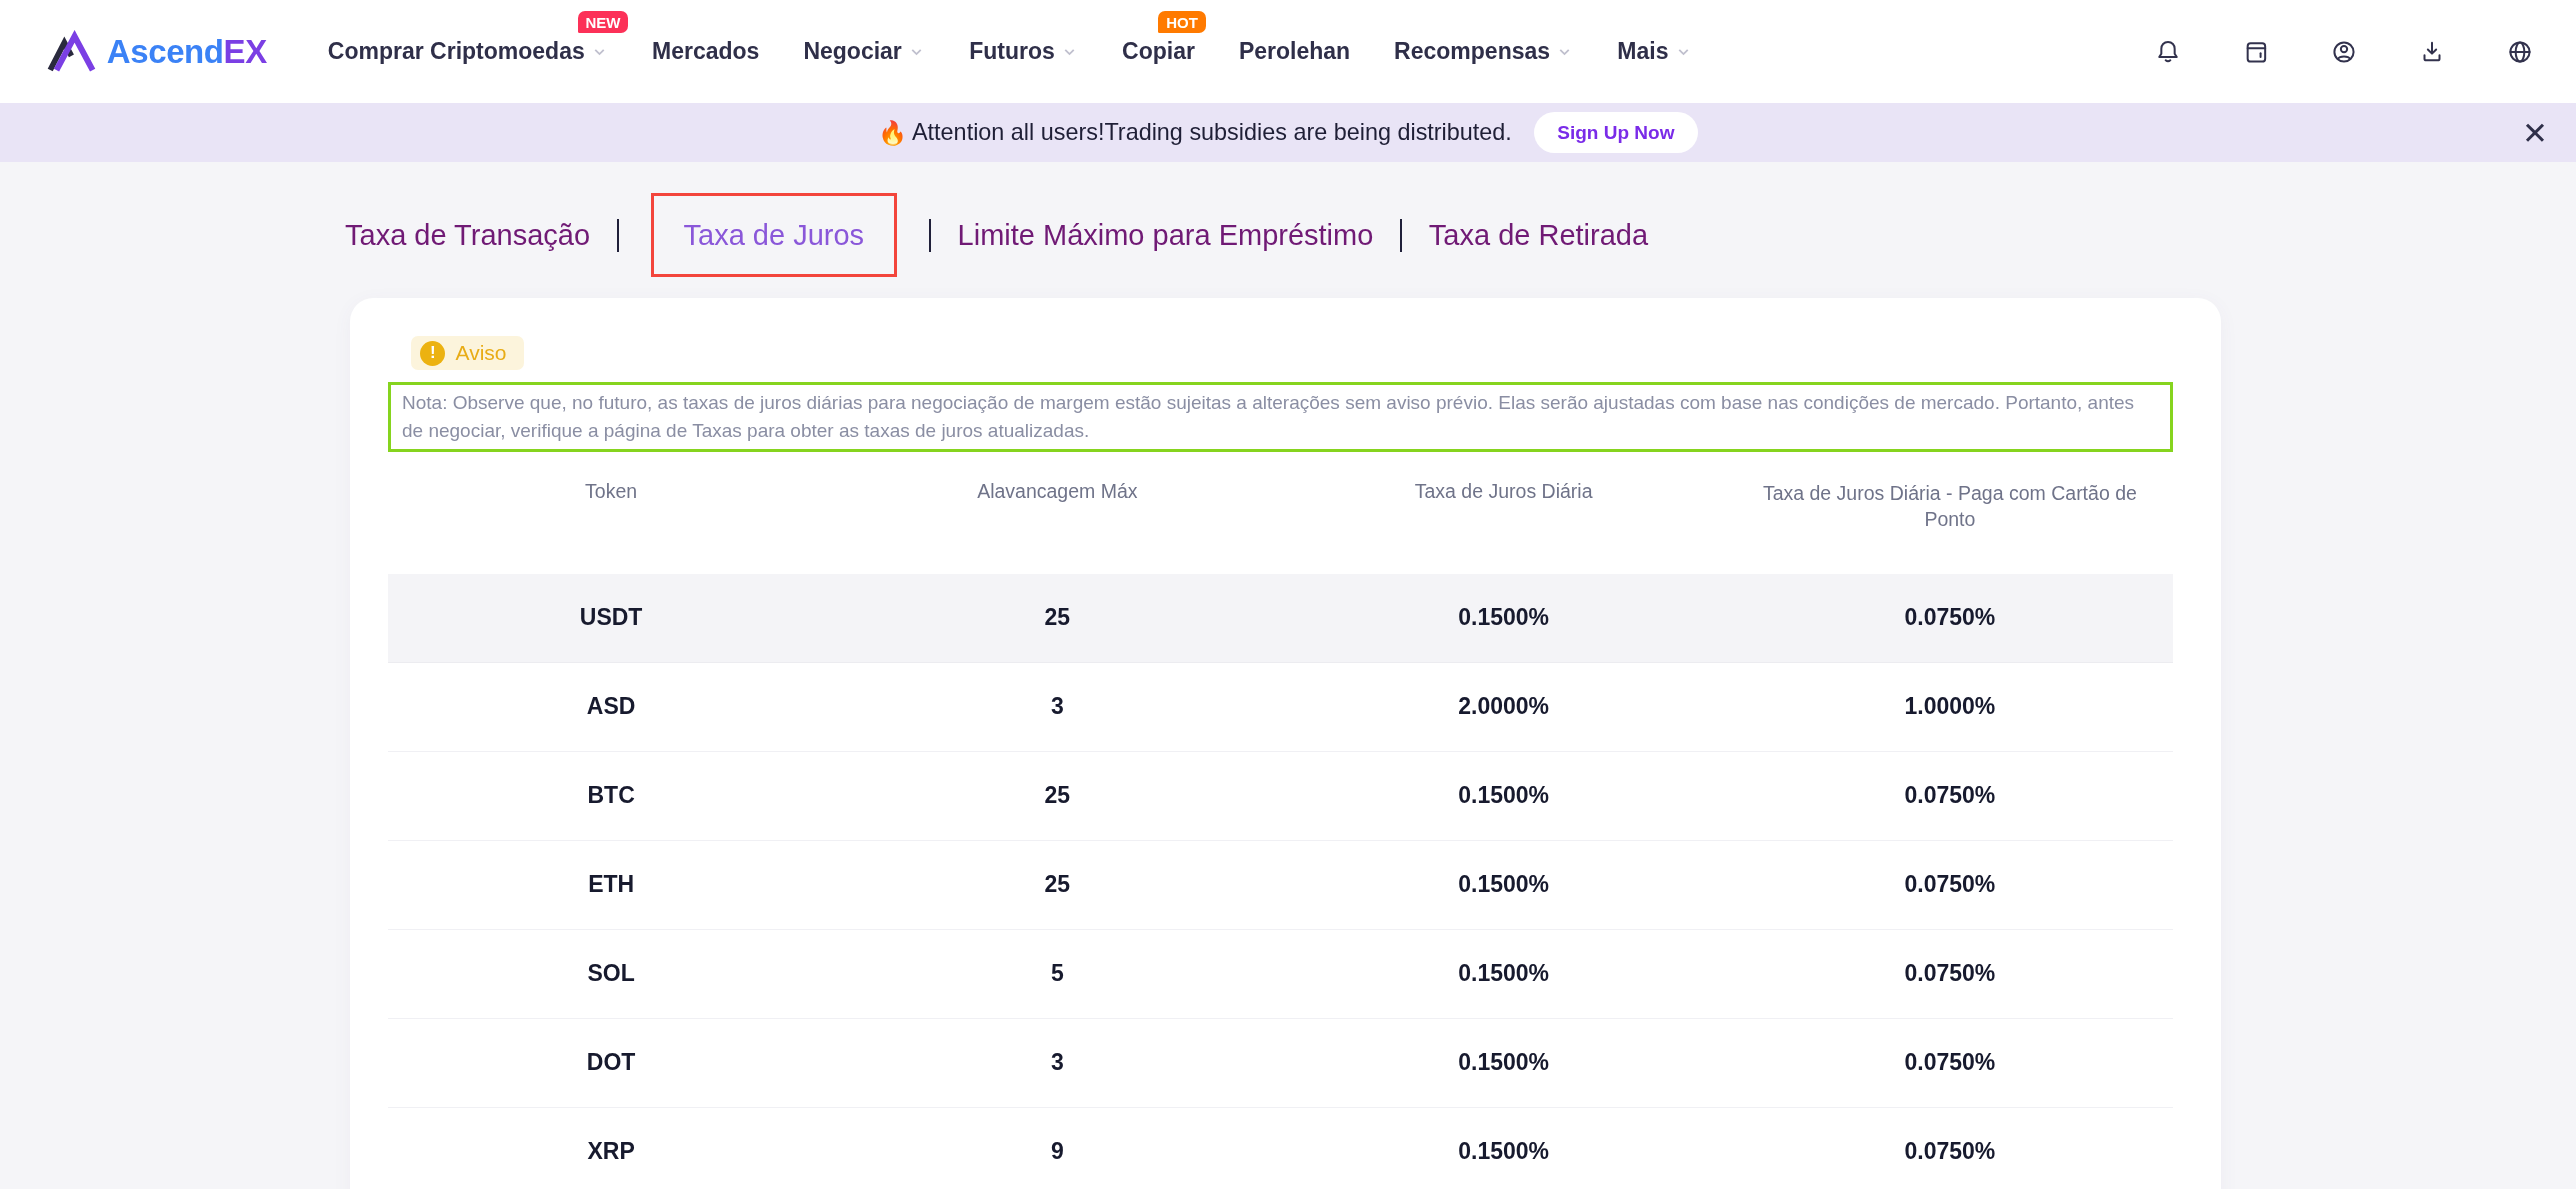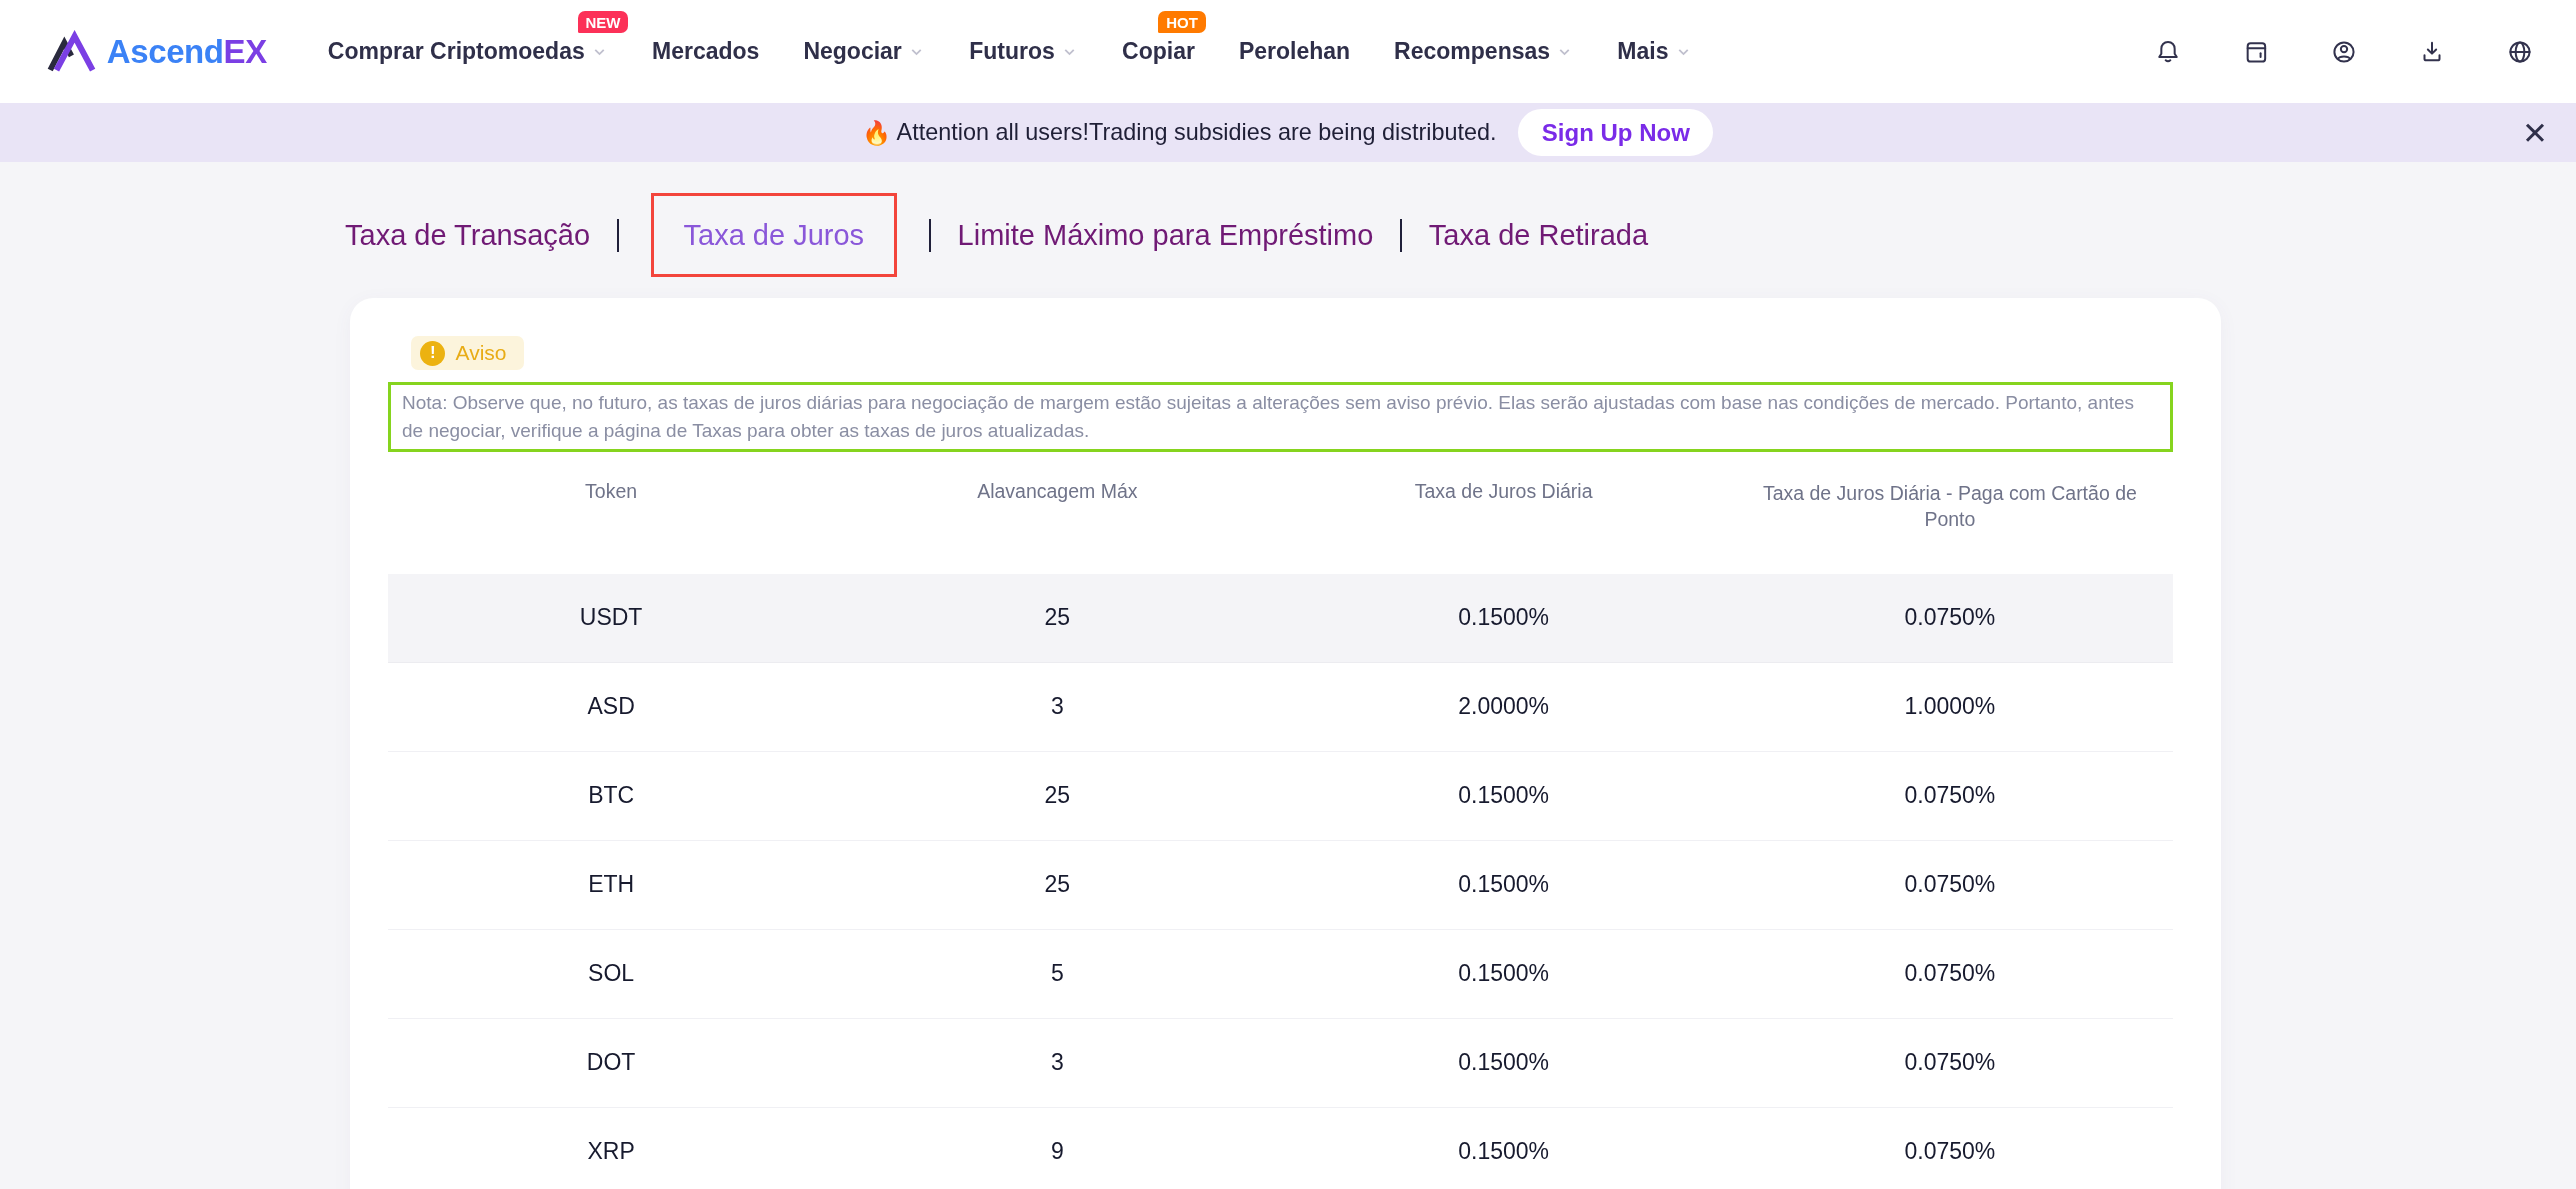--- a/index.html
+++ b/index.html
@@ -22,21 +22,21 @@
   .nav-badge.hot { background:var(--badge-hot,#FF7A00); left:50%; right:auto; border-radius:7px 7px 7px 1.6px; }
   .chev { flex:0 0 auto; }
   .nav-icons { margin-left:auto; display:flex; align-items:center; gap:58px; }
   .nav-icons .icon { cursor:pointer; display:flex; }
 
   
   .banner { height:59px; background:var(--banner-bg,#E9E4F6); display:flex; align-items:center;
     justify-content:center; position:relative; font-size:23.4px; font-weight:500; color:#1F1F36; }
   .banner .fire { margin-right:4.7px; font-size:23.4px; }
   .signup-btn { margin-left:22px; background:#fff; color:var(--banner-link,#7A2BE8);
-    font-size:24px; font-weight:600; padding:9.4px 23.4px; border-radius:781px; border:none; cursor:pointer;
+    font-size:19px; font-weight:600; padding:9.4px 23.4px; border-radius:781px; border:none; cursor:pointer;
     font-family:"Liberation Sans", sans-serif; }
   .banner-close { position:absolute; right:28px; top:50%; transform:translateY(-50%);
     font-size:31px; font-weight:400; color:#2F2F49; cursor:pointer; line-height:1; }
 
   
   .main { background:var(--page-bg,#F5F5F8); height:1027px; padding-top:30px; }
 
   .tabs { margin-left:345px; display:flex; align-items:center; height:86px; }
   .tab { font-size:29px; font-weight:500; color:#701a75; cursor:pointer; white-space:nowrap; }
   .tab-sep { width:2.3px; height:33px; background:#20203A; margin:0 26.6px; }
@@ -57,21 +57,21 @@
     font-size:19px; line-height:28px; color:var(--note-text,#8A8EA3); }
 
   .table { margin-top:28px; }
   .thead { display:flex; height:94px; color:var(--header-text,#6F7389); font-size:19.5px; }
   .thcell { width:25%; text-align:center; }
   .thcell.wide { line-height:26.6px; }
   .thcell.wide span { display:inline-block; max-width:383px; }
   .trow { display:flex; align-items:center; height:89px; font-size:23px;
     color:var(--cell-text,#171A2E); border-bottom:1.6px solid #F0F0F4; }
   .trow.row-first { background:var(--row-alt-bg,#F4F4F7); border-bottom:1.6px solid #ECECF0; }
-  .tcell { width:25%; text-align:center; }
+  .tcell { width:25%; text-align:center;font-weight:bold; }
 
   svg { display:block; }
 </style>
 </head>
 <body>
 
 <header class="topnav">
   <div class="logo">
     <span>
       <svg width="52" height="44" viewBox="0 0 33 28" fill="none">

